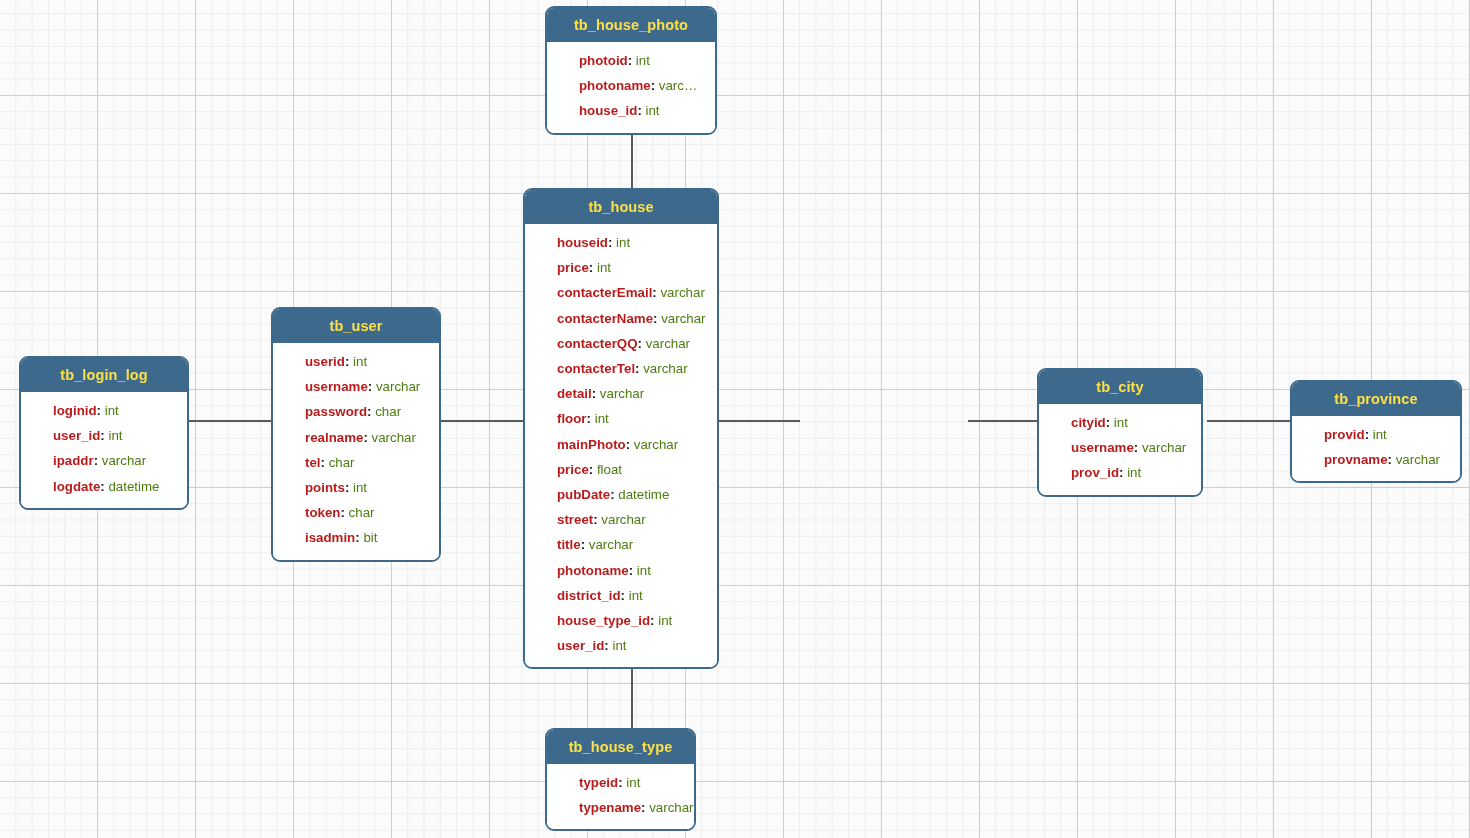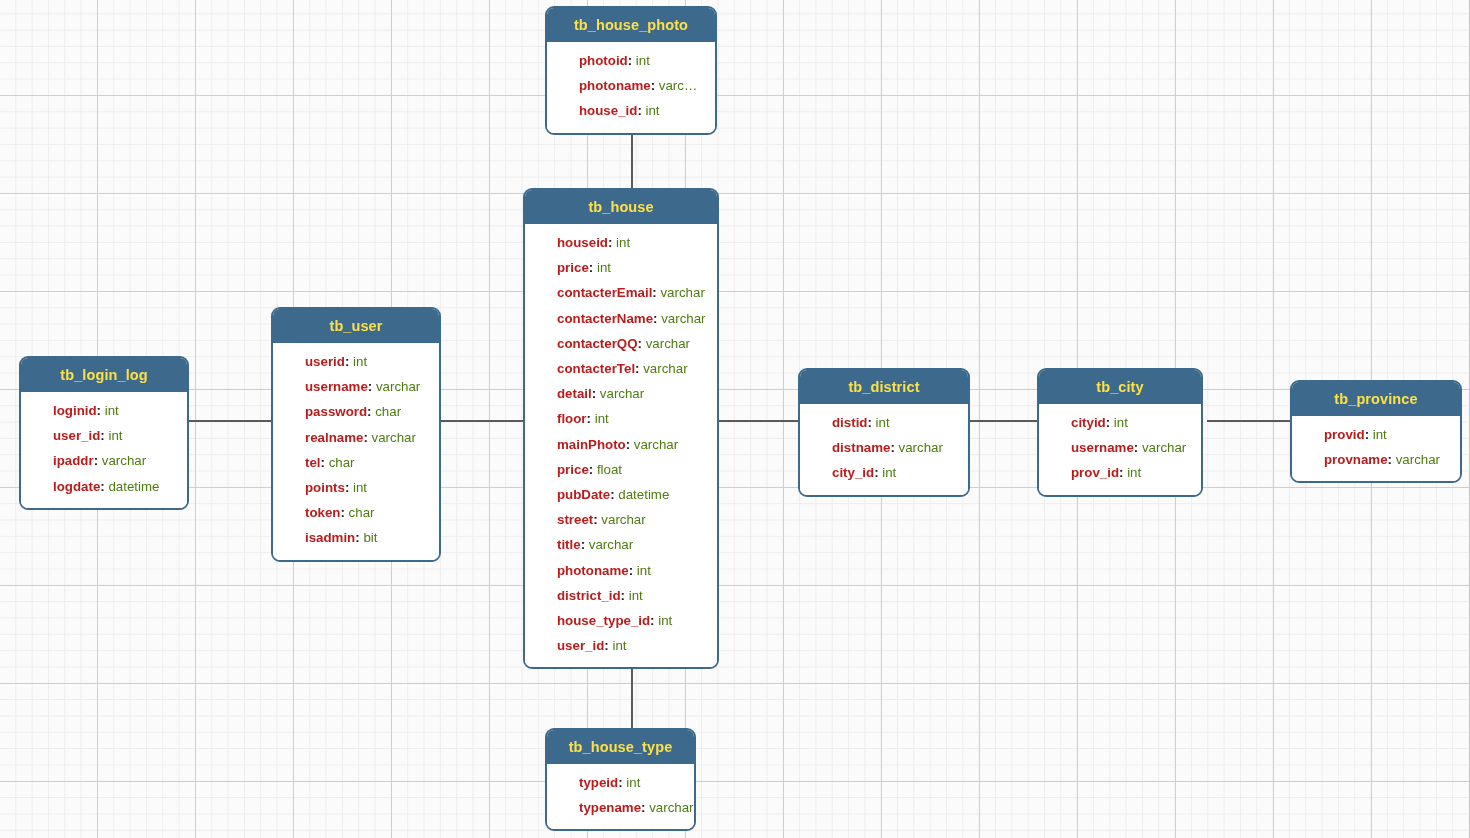--- a/index.html
+++ b/index.html
@@ -133,28 +133,20 @@
     </div>
     <div class="table" style="left: 19px; top: 356px; width: 170px;">
       <div class="table-header">tb_login_log</div>
       <div class="table-body">
         <div class="field"><span class="fname">loginid</span><span class="fcolon">: </span><span class="ftype">int</span></div>
         <div class="field"><span class="fname">user_id</span><span class="fcolon">: </span><span class="ftype">int</span></div>
         <div class="field"><span class="fname">ipaddr</span><span class="fcolon">: </span><span class="ftype">varchar</span></div>
         <div class="field"><span class="fname">logdate</span><span class="fcolon">: </span><span class="ftype">datetime</span></div>
       </div>
     </div>
-    <div class="table" style="left: 798px; top: 368px; width: 172px;">
-      <div class="table-header">tb_district</div>
-      <div class="table-body">
-        <div class="field"><span class="fname">distid</span><span class="fcolon">: </span><span class="ftype">int</span></div>
-        <div class="field"><span class="fname">distname</span><span class="fcolon">: </span><span class="ftype">varchar</span></div>
-        <div class="field"><span class="fname">city_id</span><span class="fcolon">: </span><span class="ftype">int</span></div>
-      </div>
-    </div>
     <div class="table" style="left: 1037px; top: 368px; width: 166px;">
       <div class="table-header">tb_city</div>
       <div class="table-body">
         <div class="field"><span class="fname">cityid</span><span class="fcolon">: </span><span class="ftype">int</span></div>
         <div class="field"><span class="fname">username</span><span class="fcolon">: </span><span class="ftype">varchar</span></div>
         <div class="field"><span class="fname">prov_id</span><span class="fcolon">: </span><span class="ftype">int</span></div>
       </div>
     </div>
     <div class="table" style="left: 1290px; top: 380px; width: 172px;">
       <div class="table-header">tb_province</div>

